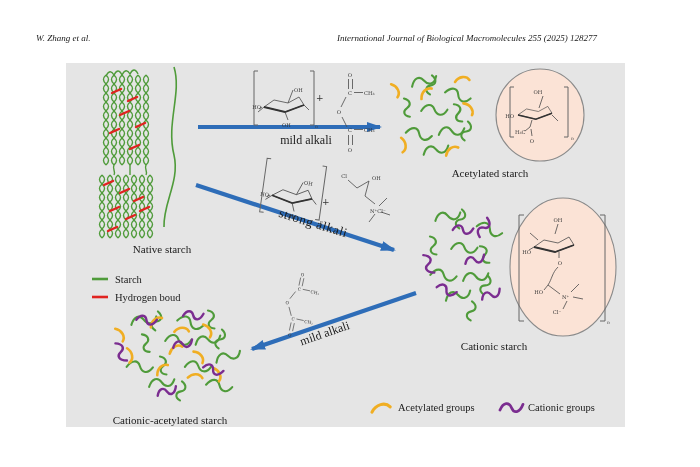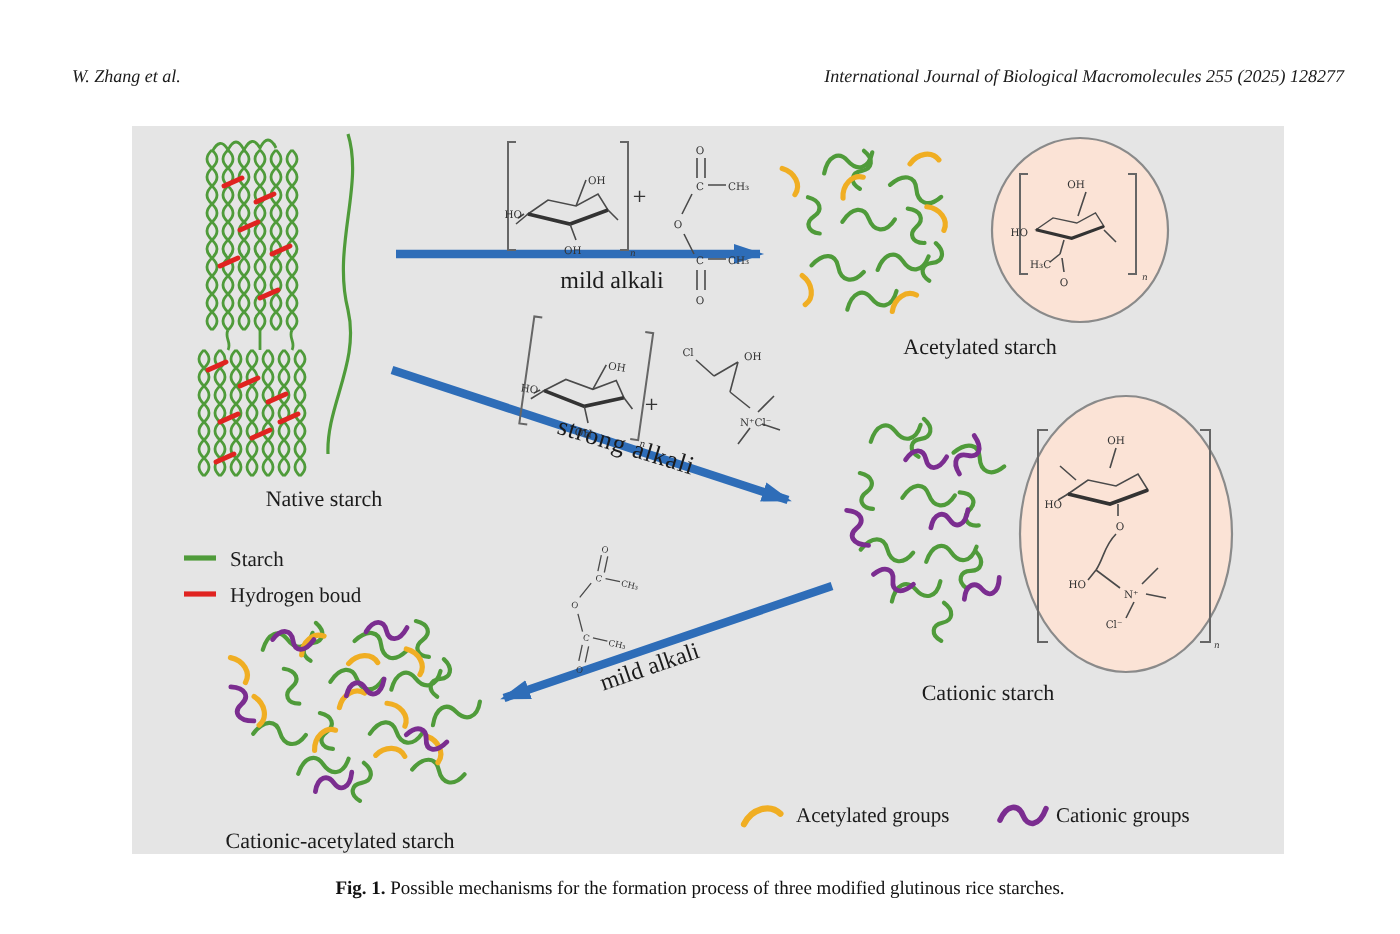--- a/index.html
+++ b/index.html
@@ -1,16 +1,16 @@
 <!DOCTYPE html>
 <html><head>
 <meta charset="utf-8">
 <style>
   html,body{margin:0;padding:0;background:#fff;}
-  #page{position:relative;width:700px;height:467px;background:#ffffff;overflow:hidden;
+  #page{position:relative;width:625px;height:467px;background:#ffffff;overflow:hidden;
         font-family:"Liberation Serif",serif;}
   .hdr{position:absolute;top:33px;font-style:italic;font-size:9px;color:#1a1a1a;white-space:nowrap;}
   .hdr-left{left:36px;}
   .hdr-right{right:28px;}
   #panel{position:absolute;left:66px;top:63px;width:576px;height:364px;background:#e5e5e5;}
   #panel svg{position:absolute;left:0;top:0;}
   #caption{position:absolute;top:440px;left:0;width:700px;text-align:center;
            font-size:9.5px;color:#111;}
   #caption .tag{font-weight:bold;}
   
@@ -296,18 +296,14 @@
       </g>
       <g>
         <use href="#arcY" class="yellow" stroke-width="2.4" stroke-linecap="round" transform="translate(306,340) scale(1.3)"></use>
         <text class="lbl-leg" x="332" y="348">Acetylated groups</text>
         <use href="#wavP" class="purple" stroke-width="2.4" stroke-linecap="round" transform="translate(434,339) scale(1.15)"></use>
         <text class="lbl-leg" x="462" y="348">Cationic groups</text>
       </g>
     </svg>
   </div>
 
-  <div id="caption">
-    <span class="tag">Fig. 1.</span>
-    <span>Possible mechanisms for the formation process of three modified glutinous rice starches.</span>
-  </div>
 
 </div>
 
 </body></html>

